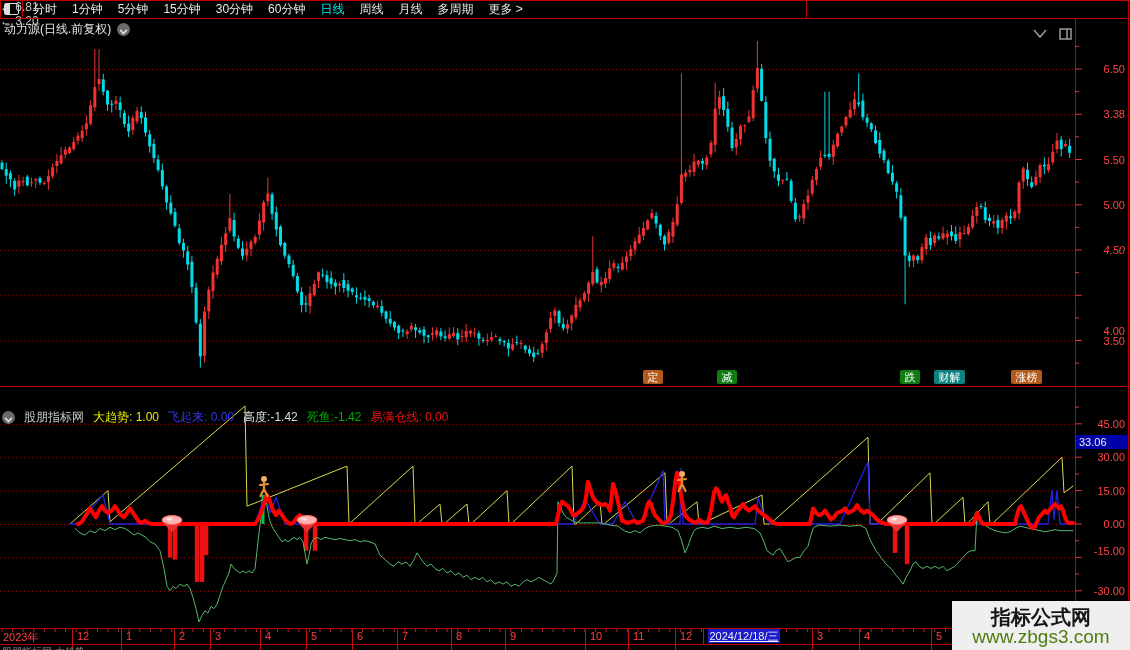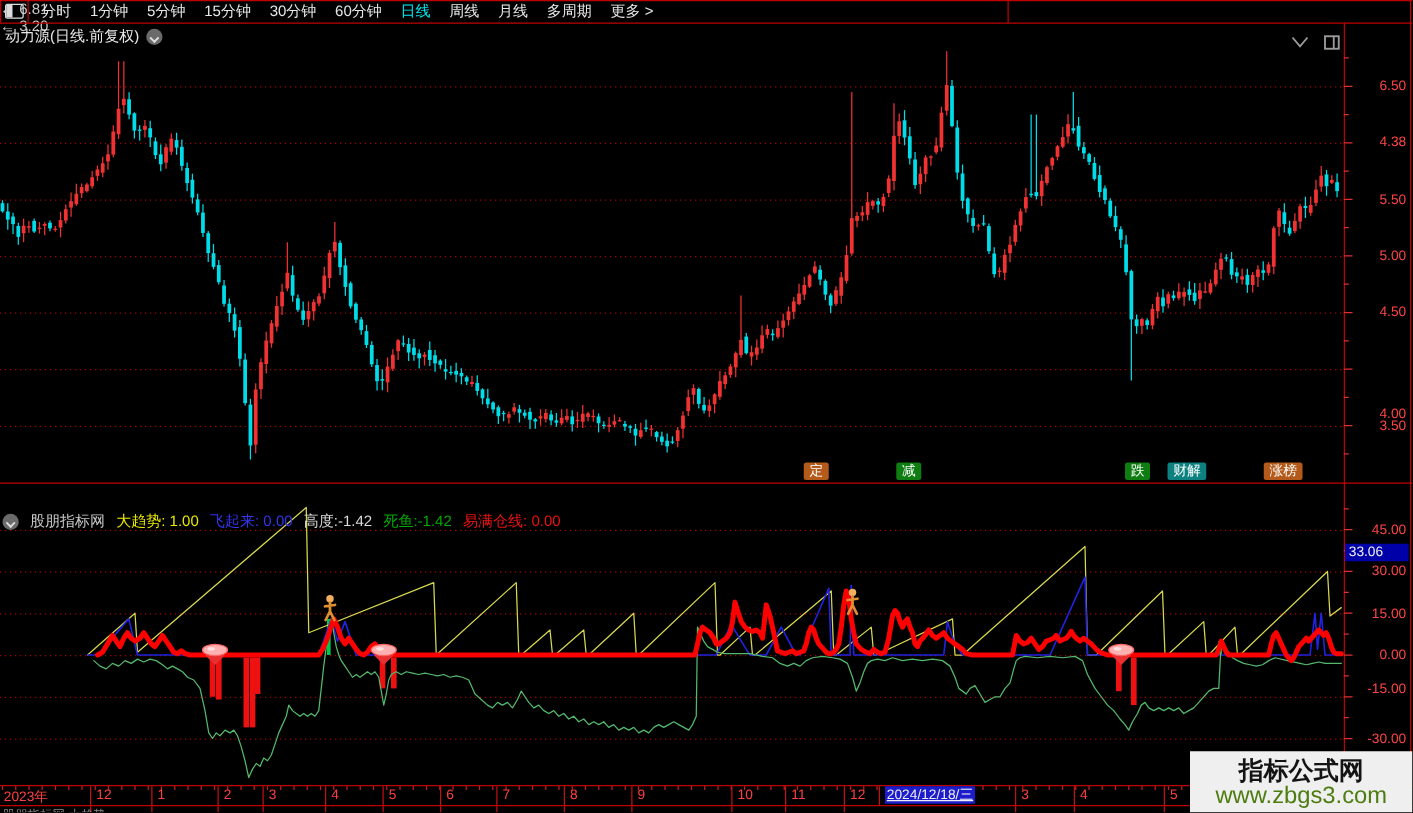--- a/index.html
+++ b/index.html
@@ -834,24 +834,24 @@
     </div>
 
   <div id="ind-row" class="ov">
     <span class="chev-circle"></span>
     <span id="ind-source">股朋指标网</span>
     <span id="ind-values"><span style="color: rgb(232, 232, 0); margin-right: 9px;">大趋势: 1.00</span><span style="color: rgb(53, 53, 240); margin-right: 9px;">飞起来: 0.00</span><span style="color: rgb(220, 220, 220); margin-right: 9px;">高度:-1.42</span><span style="color: rgb(0, 170, 0); margin-right: 9px;">死鱼:-1.42</span><span style="color: rgb(238, 17, 17); margin-right: 9px;">易满仓线: 0.00</span></span>
   </div>
 
   <div id="main-axis">
       <div class="axlab" style="left: 1077px; top: 63px;">6.50</div>
-      <div class="axlab" style="left: 1077px; top: 108.25px;">4.38</div>
+      <div class="axlab" style="left: 1077px; top: 108.25px;">3.38</div>
       <div class="axlab" style="left: 1077px; top: 153.5px;">5.50</div>
       <div class="axlab" style="left: 1077px; top: 198.75px;">5.00</div>
-      <div class="axlab" style="left: 1077px; top: 244px;">4.50</div>
+      <div class="axlab" style="left: 1077px; top: 244px; font-style: italic;">4.50</div>
       <div class="axlab" style="left: 1077px; top: 289.25px; margin-top: 36px;">4.00</div>
       <div class="axlab" style="left: 1077px; top: 334.5px;">3.50</div>
     </div>
   <div id="ind-axis">
       <div class="axlab" style="left: 1077px; top: 417.798px;">45.00</div>
       <div class="axlab" style="left: 1077px; top: 451.199px;">30.00</div>
       <div class="axlab" style="left: 1077px; top: 484.599px;">15.00</div>
       <div class="axlab" style="left: 1077px; top: 518px;">0.00</div>
       <div class="axlab" style="left: 1077px; top: 545px;">-15.00</div>
       <div class="axlab" style="left: 1077px; top: 584.801px;">-30.00</div>

